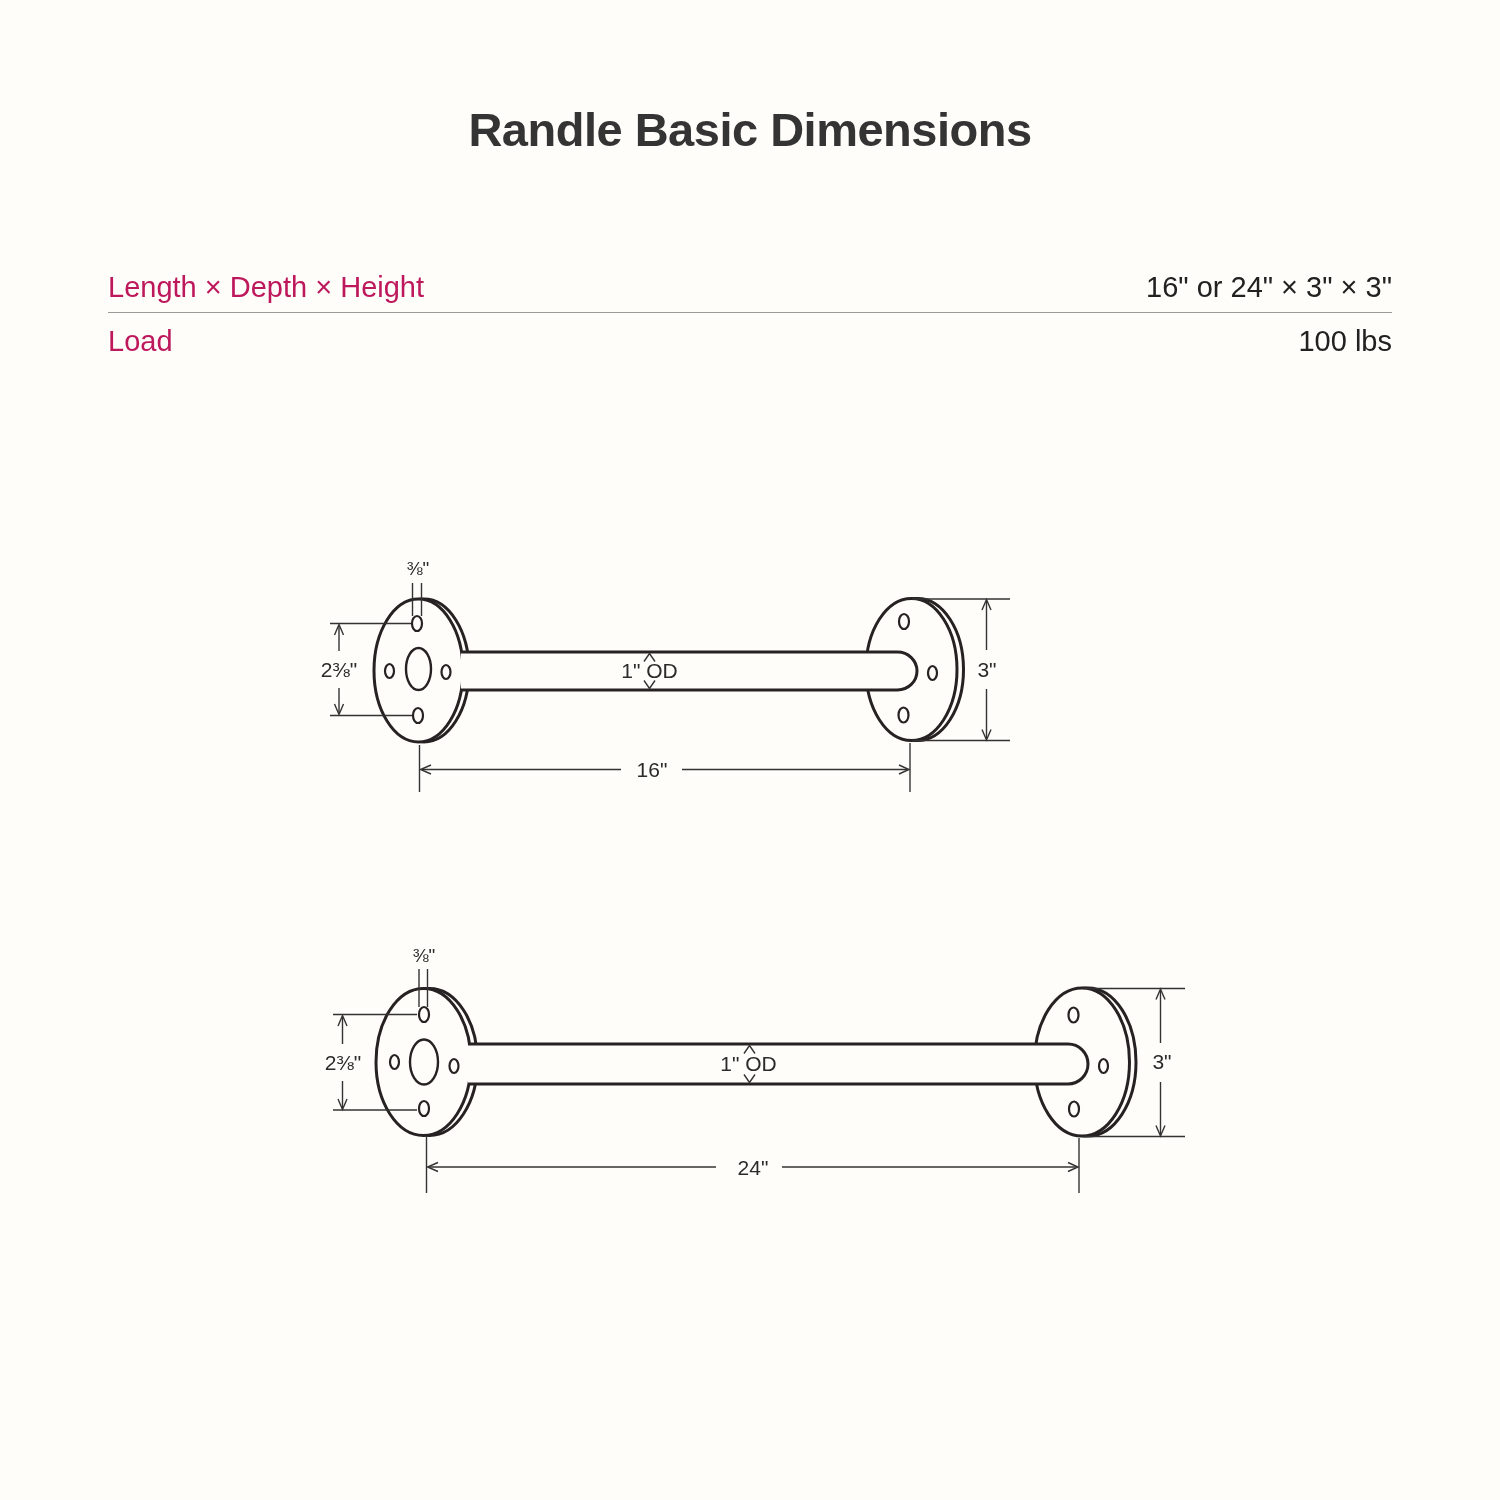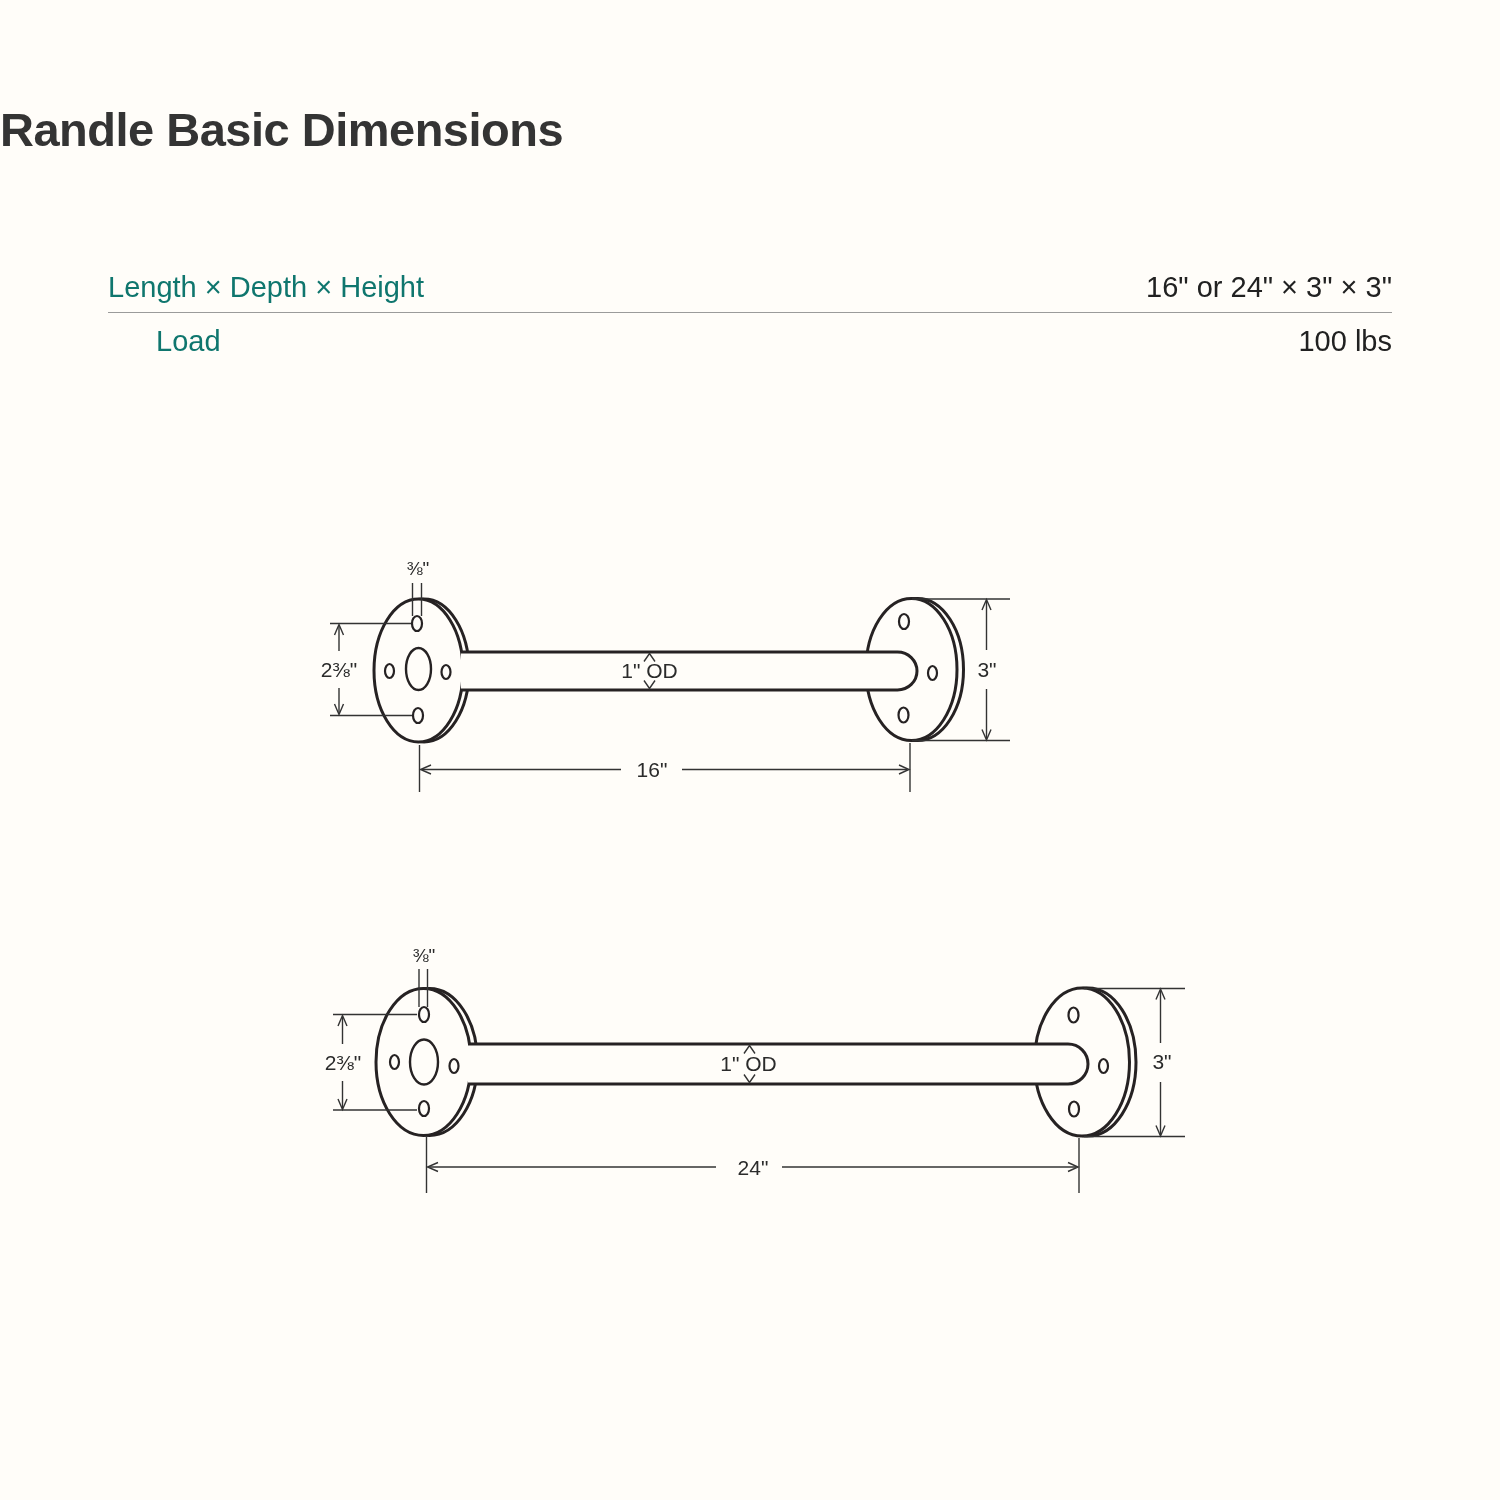--- a/index.html
+++ b/index.html
@@ -5,34 +5,35 @@
   html,body{margin:0;padding:0;}
   body{
     width:1500px;height:1500px;position:relative;
     background:#fffdf9;
     font-family:"Liberation Sans", sans-serif;
     color:#1f1f1f;
     overflow:hidden;
   }
   .title{
     position:absolute;top:102px;left:0;width:1500px;
+    text-align:center;
     font-size:47px;font-weight:700;letter-spacing:-0.5px;
     color:#343434;
   }
   .spec-table{
     position:absolute;top:262px;left:108px;width:1284px;
   }
   .spec-row{
     display:flex;justify-content:space-between;align-items:center;
     height:50px;
     font-size:29px;
   }
   .spec-row.first{border-bottom:1px solid #9b9b9b;}
-  .spec-row.second{height:57px;margin-left:48px;}
-  .spec-label{color:#0f766e;}
+  .spec-row.second{height:57px;}
+  .spec-label{color:#be185d;}
   .spec-value{color:#212121;}
   svg{position:absolute;top:0;left:0;}
   svg text{
     font-family:"Liberation Sans", sans-serif;
     font-size:21px;
     fill:#2b2b2b;
   }
   svg text.small{font-size:19px;}
 </style>
 </head>

